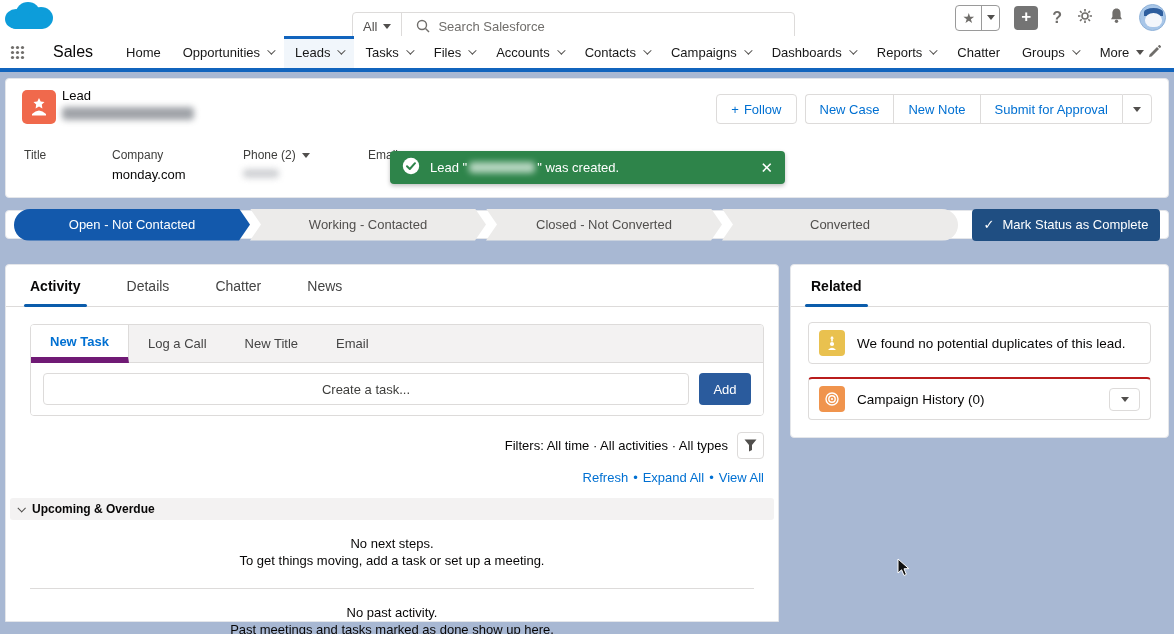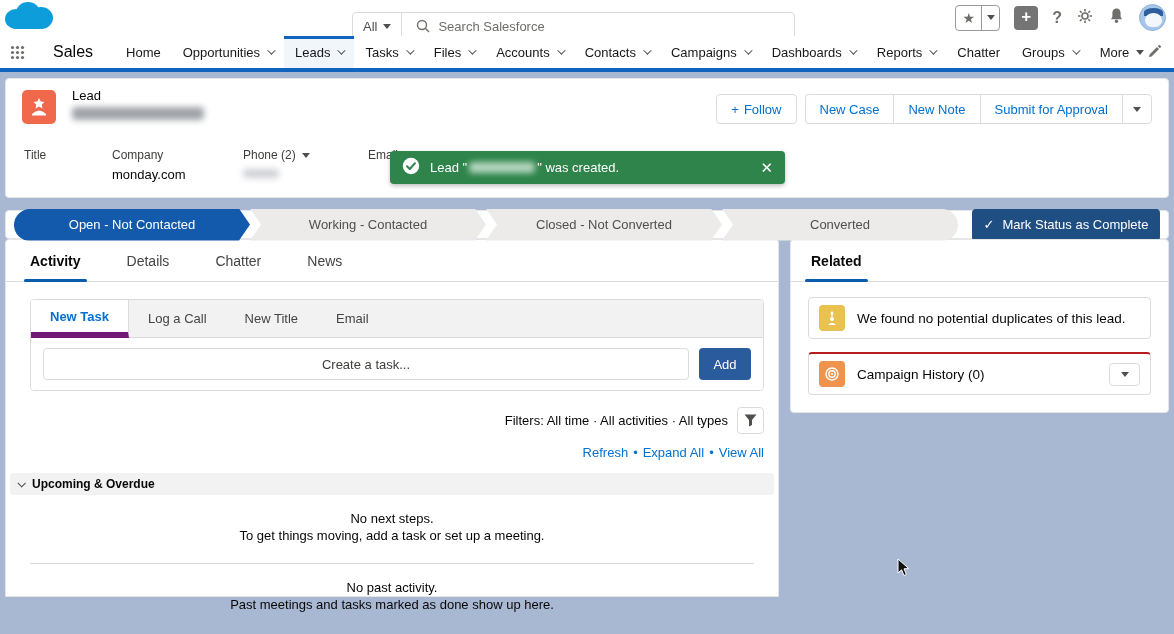--- a/index.html
+++ b/index.html
@@ -37,21 +37,21 @@
   .tri-down { width:0; height:0; border-left:4.5px solid transparent; border-right:4.5px solid transparent; border-top:5px solid #514f4d; }
   .nav-pencil { position:absolute; right:12px; top:8px; }
 
   
   .content { position:relative; height:554px; padding:6px 5px 0 5px; }
 
   
   .record-card { background:#fff; border-radius:4px; border:1px solid #e4e6ea; padding:9px 16px 12px 16px; height:120px; }
   .rec-row1 { display:flex; align-items:flex-start; height:48px; }
   .rec-entity-icon { width:34px; height:34px; border-radius:5px; background:var(--leadorange); display:flex; align-items:center; justify-content:center; margin-top:2px; }
-  .rec-title-block { margin-left:16px; }
+  .rec-title-block { margin-left:6px; }
   .rec-entity-label { font-size:13px; color:#080707; }
   .redact { display:inline-block; background:#8f9399; border-radius:4px; filter:blur(3px); opacity:.85; }
   .rec-name-redact { width:132px; height:13px; margin-top:4px; }
   .rec-actions { margin-left:auto; display:flex; align-items:center; margin-top:6px; }
   .btn { height:30px; background:#fff; border:1px solid #dddbda; color:#0070d2; font-size:13px; font-family:inherit; display:flex; align-items:center; justify-content:center; padding:0 14px; cursor:pointer; white-space:nowrap; }
   .btn-follow { border-radius:4px; gap:5px; margin-right:8px; }
   .btn-group { display:flex; }
   .btn-group .btn { border-right-width:0; }
   .btn-group .btn:first-child { border-radius:4px 0 0 4px; }
   .btn-group .btn-caret { border-right-width:1px; border-radius:0 4px 4px 0; width:30px; padding:0; }
@@ -74,21 +74,21 @@
   .stage-wrap.first { border-radius:16px 0 0 16px; overflow:hidden; }
   .stage-wrap.last { border-radius:0 16px 16px 0; overflow:hidden; }
   .stage { flex:1; display:flex; align-items:center; justify-content:center; font-size:13px; color:#514f4d; background:#ecebea; cursor:pointer; }
   .stage.active { background:var(--pathblue); color:#fff; }
   .clip-right { clip-path:polygon(0 0, calc(100% - 11px) 0, 100% 50%, calc(100% - 11px) 100%, 0 100%); }
   .clip-both { clip-path:polygon(0 0, calc(100% - 11px) 0, 100% 50%, calc(100% - 11px) 100%, 0 100%, 11px 50%); }
   .clip-left { clip-path:polygon(0 0, 100% 0, 100% 100%, 0 100%, 11px 50%); }
   .mark-status-btn { margin-left:14px; height:32px; width:188px; background:var(--navy); color:#fff; border:none; border-radius:4px; font-size:13px; font-family:inherit; display:flex; align-items:center; justify-content:center; gap:8px; cursor:pointer; }
 
   
-  .columns { display:flex; margin-top:0; gap:11px; align-items:flex-start; }
+  .columns { display:flex; margin-top:25px; gap:11px; align-items:flex-start; }
   .activity-panel { width:774px; background:#fff; border-radius:4px 4px 0 0; border:1px solid #e4e6ea; height:358px; }
   .tabs-row { display:flex; gap:46px; padding:0 24px; border-bottom:1px solid #dddbda; height:42px; align-items:stretch; }
   .tab { display:flex; align-items:center; font-size:14px; color:#444; position:relative; cursor:pointer; }
   .tab.active { font-weight:bold; color:#080707; }
   .tab.active::after { content:""; position:absolute; left:-6px; right:-6px; bottom:-1px; height:3px; background:#0b5cab; border-radius:2px; }
 
   .publisher { margin:17px 14px 0 24px; border:1px solid #dddbda; border-radius:4px; overflow:hidden; }
   .pub-tabs { display:flex; background:#f3f2f2; height:38px; border-bottom:1px solid #dddbda; }
   .pub-tab { display:flex; align-items:center; padding:0 19px; font-size:13px; color:#444; cursor:pointer; }
   .pub-tab.active { background:#fff; color:#0070d2; font-weight:bold; border-right:1px solid #dddbda; border-bottom:6px solid #701a75; margin-bottom:-1px; }

